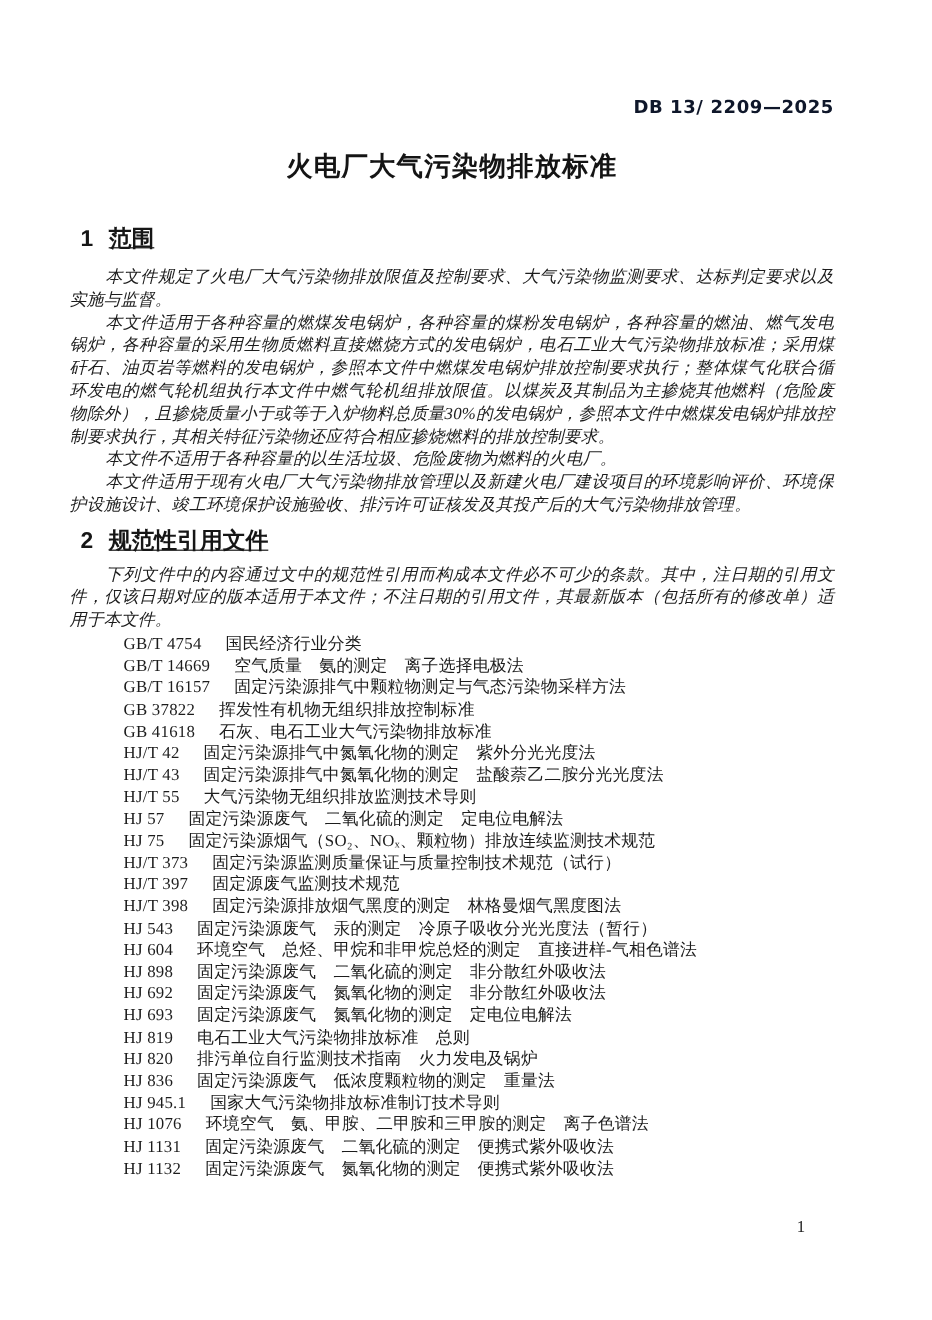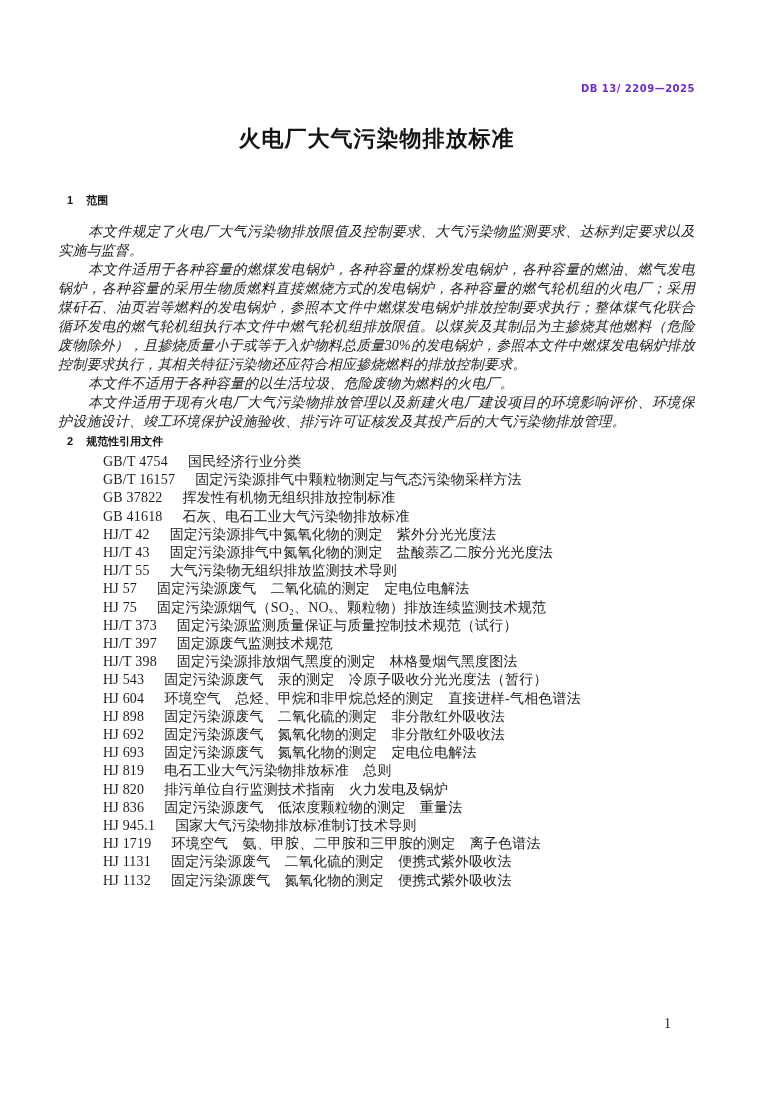--- a/index.html
+++ b/index.html
@@ -13,45 +13,46 @@
   }
   .page {
     position: absolute; inset: 0;
     padding: 0 82px 0 58px;
     box-sizing: border-box;
   }
   .page-header {
     margin-top: 80px;
     text-align: right;
     font-family: "DejaVu Sans", "Liberation Sans", sans-serif;
-    font-size: 10px;
+    font-size: 15px;
     font-weight: 600;
     letter-spacing: 0.5px;
     line-height: 18px;
-    color: #6d28d9;
+    color: #0f172a;
   }
   .doc-title {
     margin: 26px 0 0 0;
     text-align: center;
     font-family: "Liberation Sans", "DejaVu Sans", sans-serif;
     font-weight: 700;
     font-size: 22px;
     line-height: 30px;
     letter-spacing: 1px;
     color: #141414;
   }
   .sec-heading {
     margin: 36px 0 0 9px;
     font-family: "Liberation Sans", "DejaVu Sans", sans-serif;
     font-weight: 700;
-    font-size: 11px;
+    font-size: 19px;
     line-height: 20px;
     color: #161616;
-  }
-  .sec-heading.second { margin-top: 0; }
+    text-decoration: underline;
+  }
+  .sec-heading.second { margin-top: 11px; }
   .sec-num { display: inline-block; margin-right: 13px; }
   .para-block { margin-top: 12px; font-style: italic; }
   .para-block.intro { margin-top: 8px; }
   .body-para {
     margin: 0;
     font-size: 14px;
     line-height: 19px;
     text-align: justify;
     text-justify: inter-ideograph;
     text-indent: 30px;
@@ -81,37 +82,43 @@
   <div class="page-header">DB 13/ 2209—2025</div>
 
   <h1 class="doc-title">火电厂大气污染物排放标准</h1>
 
   <section>
     <div class="sec-heading">
       <span class="sec-num">1</span><span class="sec-title">范围</span>
     </div>
     <div class="para-block">
       <p class="body-para">本文件规定了火电厂大气污染物排放限值及控制要求、大气污染物监测要求、达标判定要求以及实施与监督。</p>
-      <p class="body-para">本文件适用于各种容量的燃煤发电锅炉，各种容量的煤粉发电锅炉，各种容量的燃油、燃气发电锅炉，各种容量的采用生物质燃料直接燃烧方式的发电锅炉，各种容量的燃气轮机组的火电厂；采用煤矸石、油页岩等燃料的发电锅炉，参照本文件中燃煤发电锅炉排放控制要求执行；整体煤气化联合循环发电的燃气轮机组执行本文件中燃气轮机组排放限值。以煤炭及其制品为主掺烧其他燃料（危险废物除外），且掺烧质量小于或等于入炉物料总质量30%的发电锅炉，参照本文件中燃煤发电锅炉排放控制要求执行，其相关特征污染物还应符合相应掺烧燃料的排放控制要求。</p>
+      <p class="body-para">本文件适用于各种容量的燃煤发电锅炉，各种容量的煤粉发电锅炉，各种容量的燃油、燃气发电锅炉，各种容量的采用生物质燃料直接燃烧方式的发电锅炉，电石工业大气污染物排放标准；采用煤矸石、油页岩等燃料的发电锅炉，参照本文件中燃煤发电锅炉排放控制要求执行；整体煤气化联合循环发电的燃气轮机组执行本文件中燃气轮机组排放限值。以煤炭及其制品为主掺烧其他燃料（危险废物除外），且掺烧质量小于或等于入炉物料总质量30%的发电锅炉，参照本文件中燃煤发电锅炉排放控制要求执行，其相关特征污染物还应符合相应掺烧燃料的排放控制要求。</p>
       <p class="body-para">本文件不适用于各种容量的以生活垃圾、危险废物为燃料的火电厂。</p>
       <p class="body-para">本文件适用于现有火电厂大气污染物排放管理以及新建火电厂建设项目的环境影响评价、环境保护设施设计、竣工环境保护设施验收、排污许可证核发及其投产后的大气污染物排放管理。</p>
     </div>
   </section>
 
   <section>
     <div class="sec-heading second">
       <span class="sec-num">2</span><span class="sec-title">规范性引用文件</span>
     </div>
+    <div class="para-block intro">
+      <p class="body-para">下列文件中的内容通过文中的规范性引用而构成本文件必不可少的条款。其中，注日期的引用文件，仅该日期对应的版本适用于本文件；不注日期的引用文件，其最新版本（包括所有的修改单）适用于本文件。</p>
+    </div>
     <div class="ref-list">
 
         <div class="ref-item">
           <span class="ref-code">GB/T 4754</span><span class="ref-title">国民经济行业分类</span>
         </div>
 
 
+        <div class="ref-item">
+          <span class="ref-code">GB/T 14669</span><span class="ref-title">空气质量　氨的测定　离子选择电极法</span>
+        </div>
 
         <div class="ref-item">
           <span class="ref-code">GB/T 16157</span><span class="ref-title">固定污染源排气中颗粒物测定与气态污染物采样方法</span>
         </div>
 
         <div class="ref-item">
           <span class="ref-code">GB 37822</span><span class="ref-title">挥发性有机物无组织排放控制标准</span>
         </div>
 
         <div class="ref-item">
@@ -181,21 +188,21 @@
 
         <div class="ref-item">
           <span class="ref-code">HJ 836</span><span class="ref-title">固定污染源废气　低浓度颗粒物的测定　重量法</span>
         </div>
 
         <div class="ref-item">
           <span class="ref-code">HJ 945.1</span><span class="ref-title">国家大气污染物排放标准制订技术导则</span>
         </div>
 
         <div class="ref-item">
-          <span class="ref-code">HJ 1719</span><span class="ref-title">环境空气　氨、甲胺、二甲胺和三甲胺的测定　离子色谱法</span>
+          <span class="ref-code">HJ 1076</span><span class="ref-title">环境空气　氨、甲胺、二甲胺和三甲胺的测定　离子色谱法</span>
         </div>
 
         <div class="ref-item">
           <span class="ref-code">HJ 1131</span><span class="ref-title">固定污染源废气　二氧化硫的测定　便携式紫外吸收法</span>
         </div>
 
         <div class="ref-item">
           <span class="ref-code">HJ 1132</span><span class="ref-title">固定污染源废气　氮氧化物的测定　便携式紫外吸收法</span>
         </div>
       </div>

